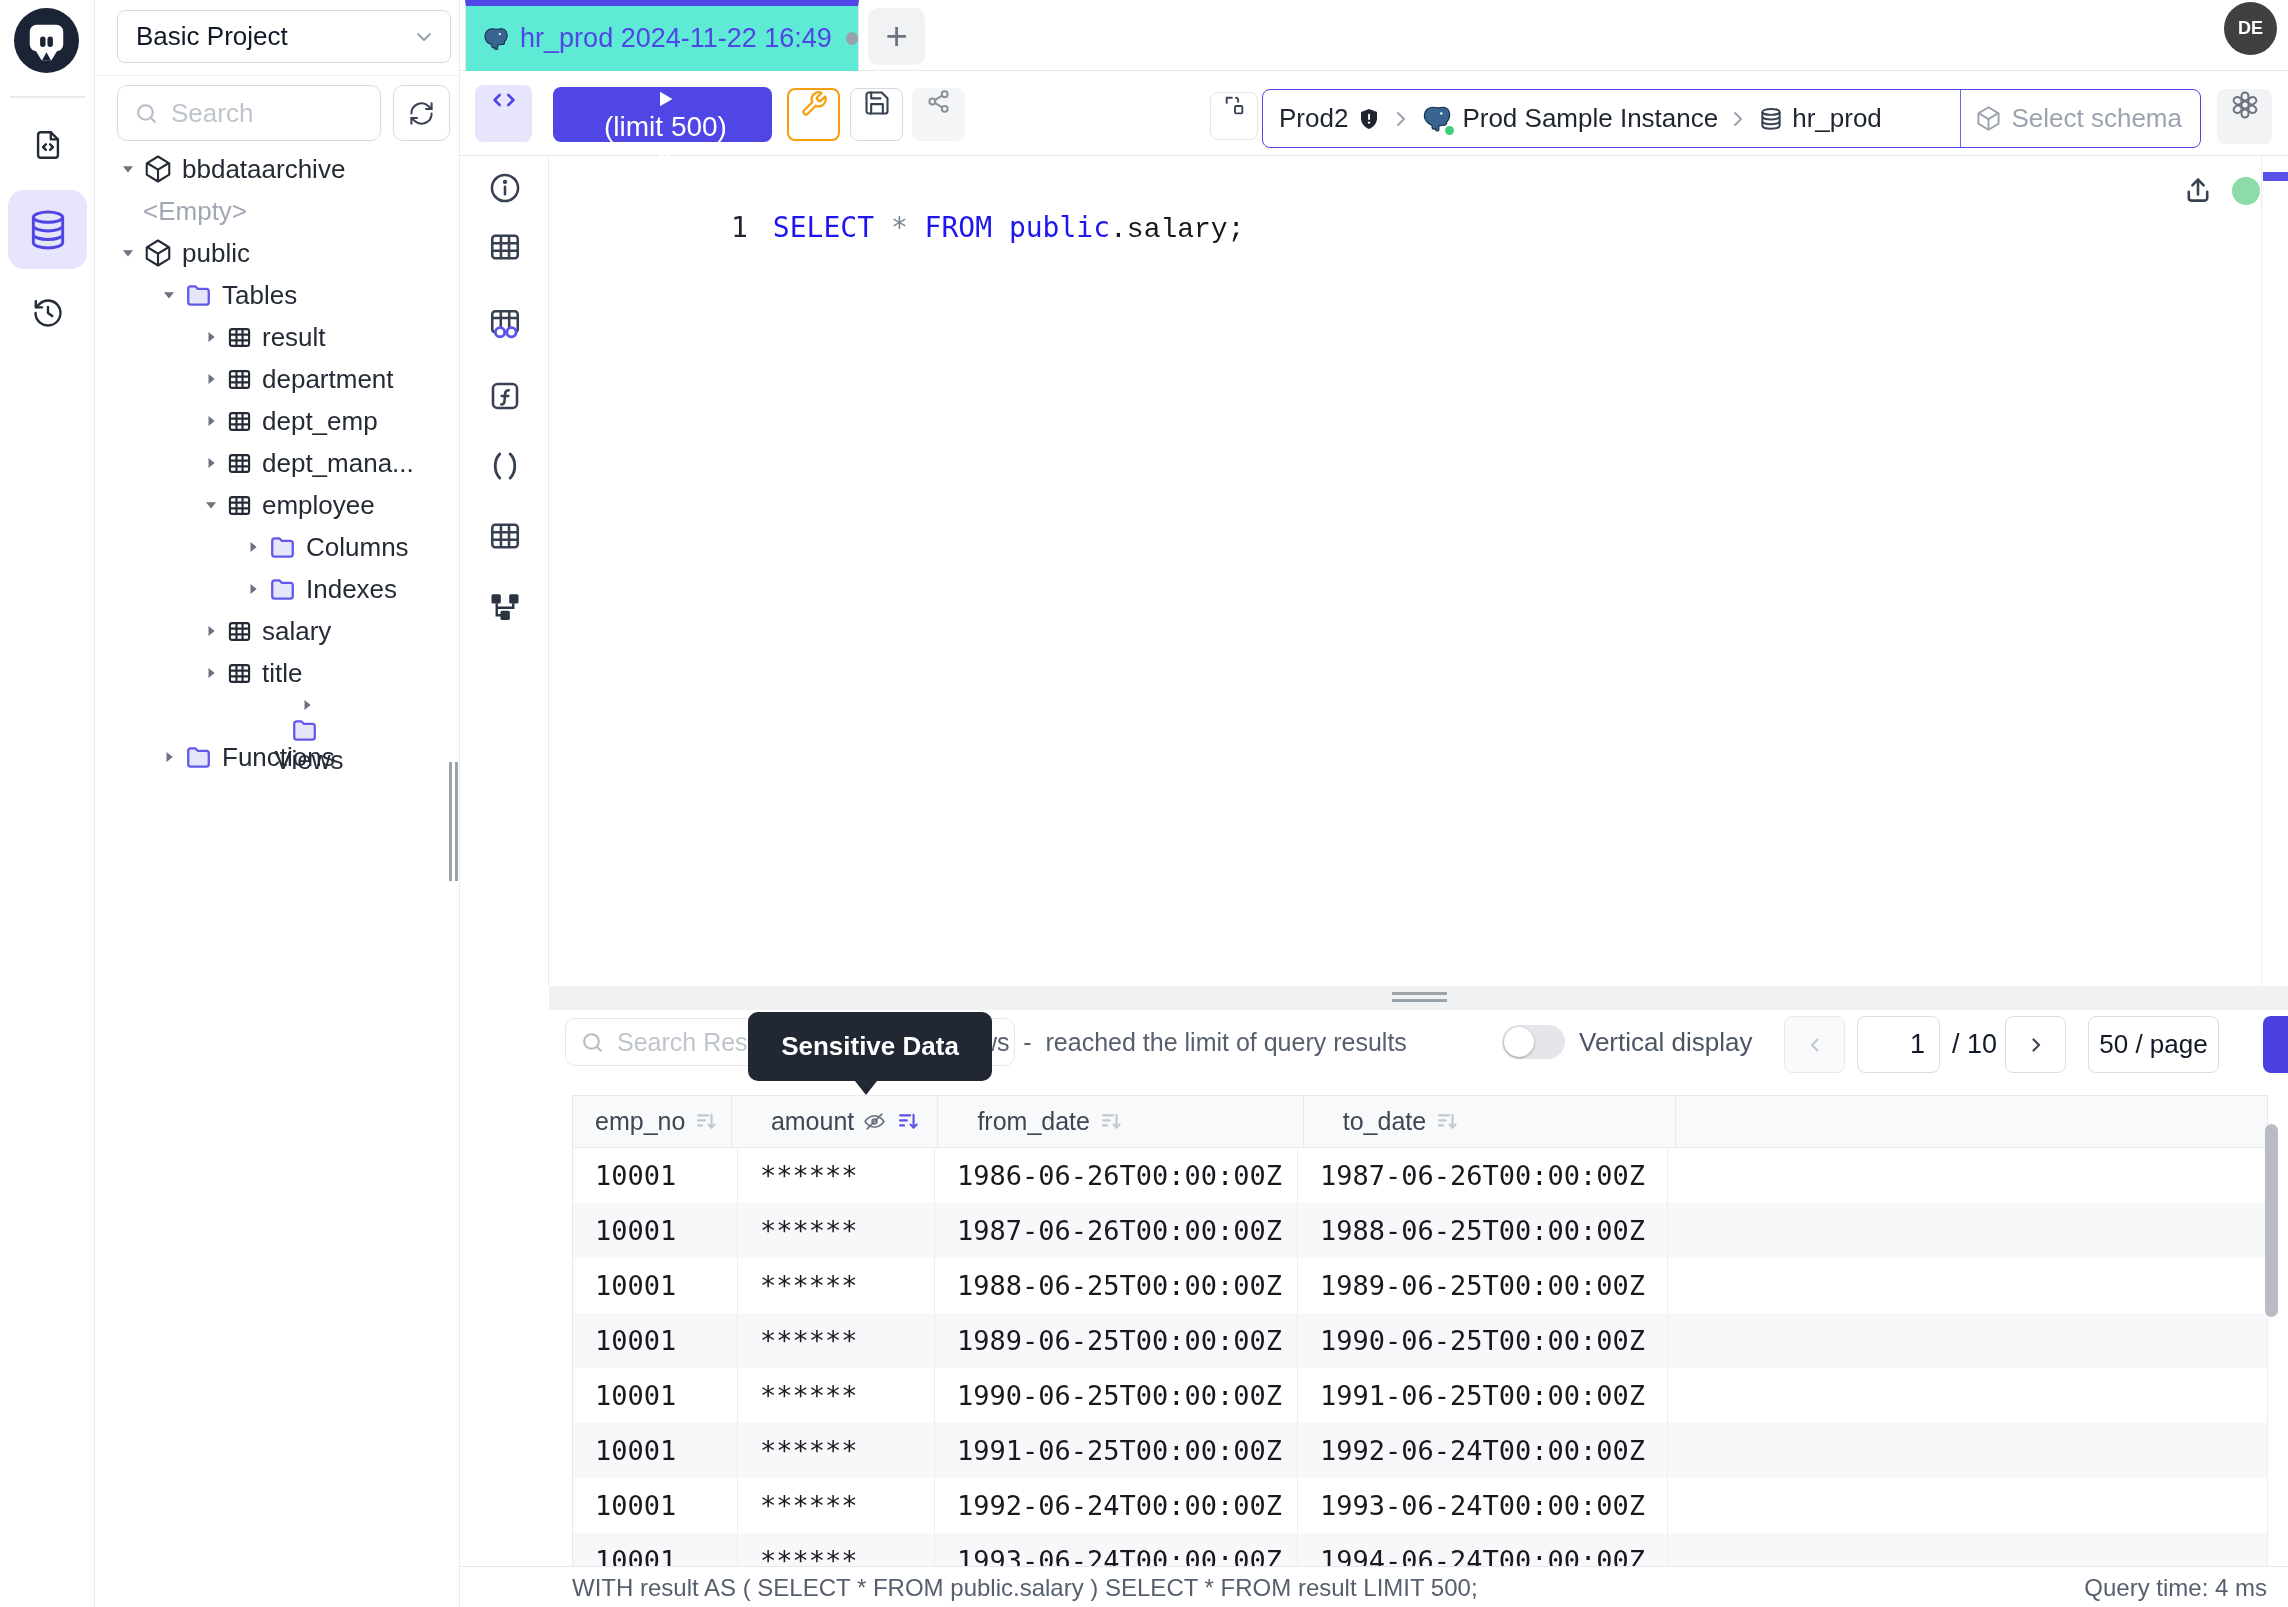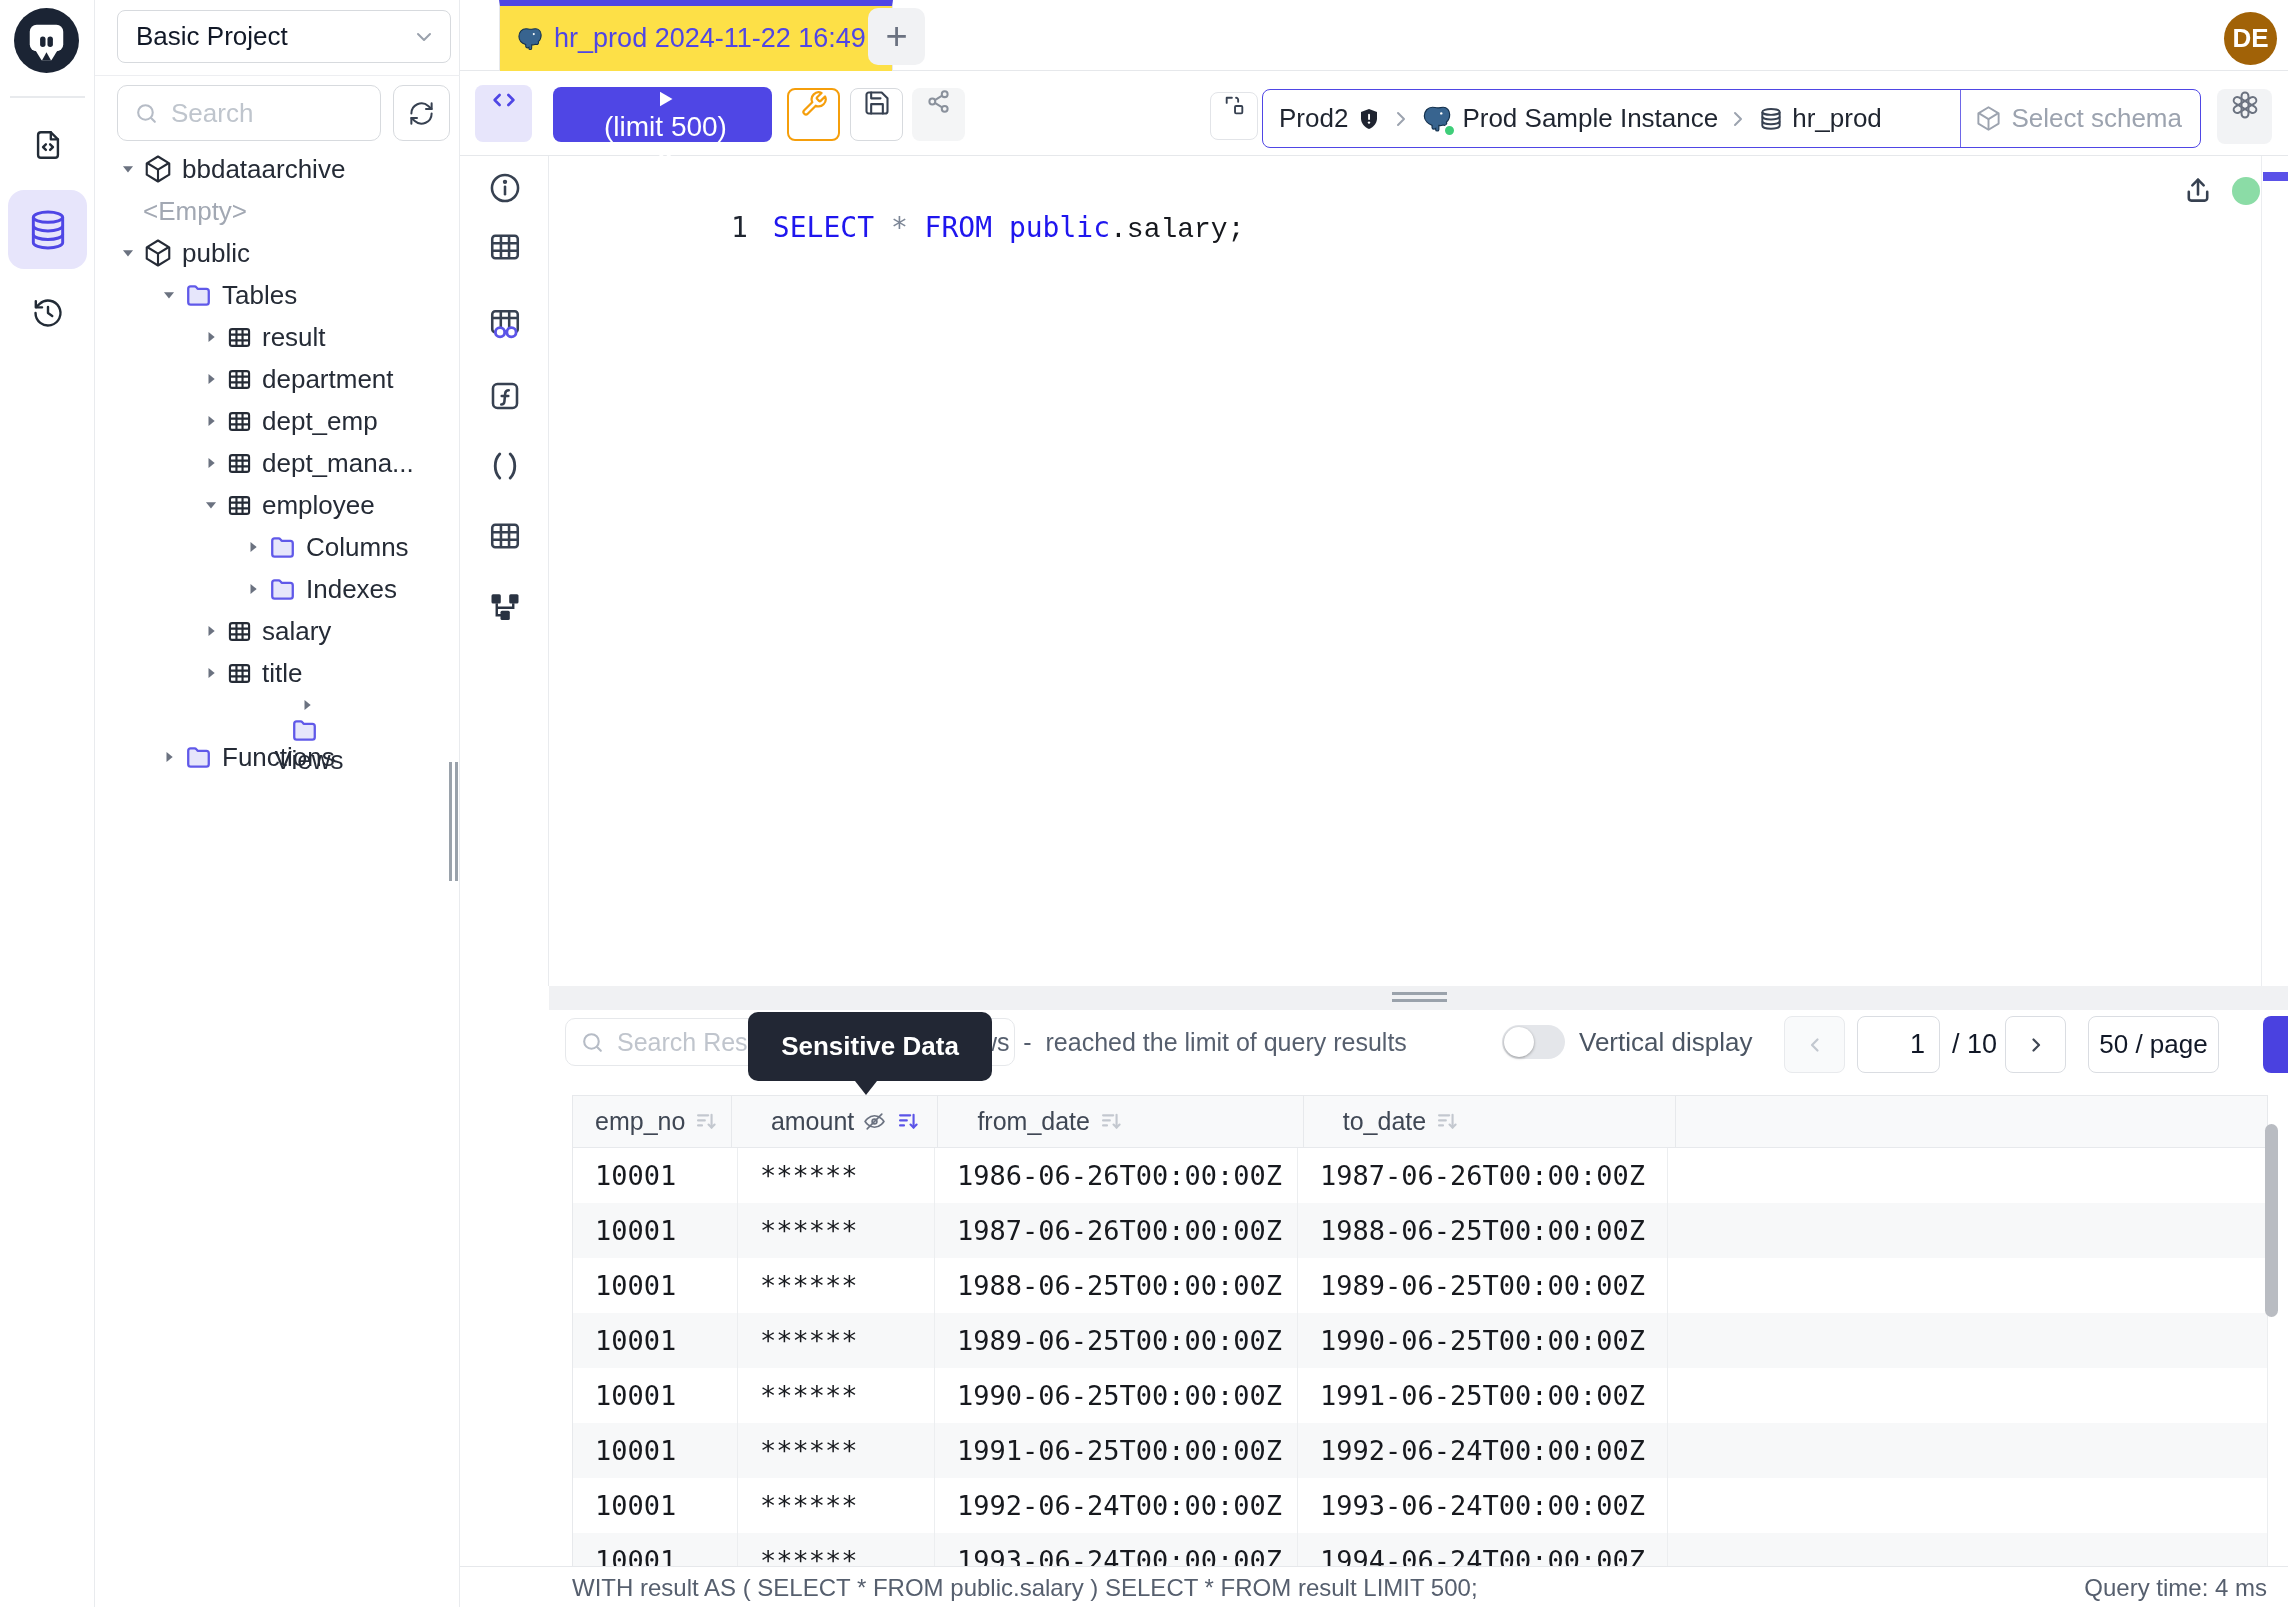--- a/index.html
+++ b/index.html
@@ -45,30 +45,30 @@
   .tree-label { font-size:26px; color:#252b36; white-space:nowrap; }
   .tree-label.muted { color:#a2a8b3; }
   #tree-resize { left:354px; top:762px; width:10px; height:119px; }
   #tree-resize i { position:absolute; top:0; width:3px; height:119px; background:#9aa2ab; }
   #tree-resize i:first-child { left:0; } #tree-resize i:last-child { left:6px; }
 
   
   #main { left:460px; top:0; width:1829px; height:1608px; }
 
   #tabstrip { left:0; top:0; width:1829px; height:71px; background:#fff; border-bottom:1px solid #e6e8eb; }
-  #tab-active { left:5px; top:0; width:394px; height:71px; background:#fde047;
+  #tab-active { left:5px; top:0; width:394px; height:71px; background:#5eead4;
     border-top:6px solid #4f46e5; border-left:1px solid #e6e8eb; border-right:1px solid #e6e8eb;
-    display:flex; align-items:center; padding-left:16px;margin-left:34px; }
+    display:flex; align-items:center; padding-left:16px; }
   #tab-active .iconbox { width:30px; height:30px; margin-right:10px; }
   #tab-title { font-size:27px; color:#4f46e5; white-space:nowrap; }
   #tab-dot { width:13px; height:13px; border-radius:50%; background:#9aa1ab; margin-left:14px; }
   #tab-add { left:408px; top:8px; width:57px; height:57px; border-radius:10px; background:#f1f2f4;
     display:flex; align-items:center; justify-content:center; font-size:38px; color:#6b7280; }
-  #avatar { left:1764px; top:12px; width:53px; height:53px; border-radius:50%; background:#a16207;
-    display:flex; align-items:center; justify-content:center; color:#fff; font-size:26px; font-weight:bold; }
+  #avatar { left:1764px; top:2px; width:53px; height:53px; border-radius:50%; background:#404040;
+    display:flex; align-items:center; justify-content:center; color:#fff; font-size:18px; font-weight:bold; }
 
   #toolbar { left:0; top:71px; width:1829px; height:85px; background:#fff; border-bottom:1px solid #e6e8eb; }
   .tb { display:flex; align-items:center; justify-content:space-between; border-radius:8px;flex-direction:column; }
   #btn-code { left:15px; top:14px; width:57px; height:57px; background:#e7e5fb; }
   #btn-code .iconbox { width:30px; height:30px; }
   #btn-run { left:93px; top:16px; width:219px; height:55px; background:#4f46e5; color:#fff;
     display:flex; align-items:center; padding:0 16px 0 20px; }
   #btn-run .play { width:24px; height:24px; }
   #btn-run .lbl { font-size:28px; font-weight:500; margin:0 10px 0 12px; white-space:nowrap; }
   #btn-run .chev { width:26px; height:26px; }

